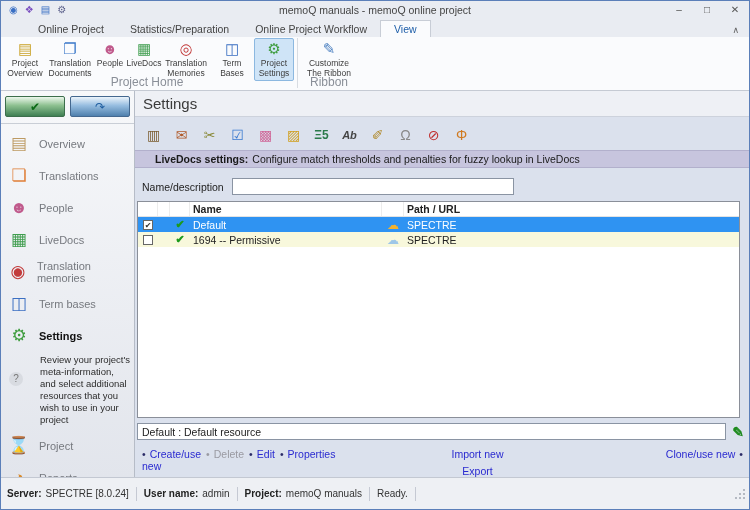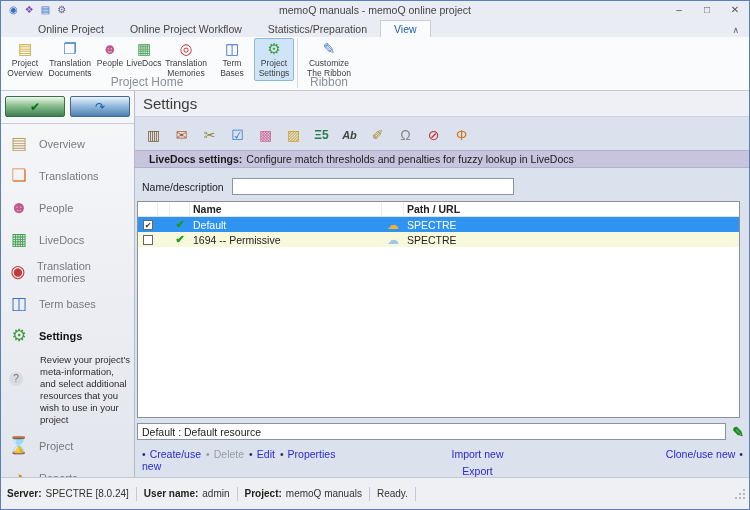--- a/index.html
+++ b/index.html
@@ -54,21 +54,21 @@
   .desc-text { font-size:9.5px; line-height:12px; color:#2c2c2c; width:100px;margin-left:12px; }
 
   
   .content { flex:1 1 auto; background:#dbe1ed; display:flex; flex-direction:column; min-width:0; }
   .page-header { height:26px; flex:0 0 auto; background:#eef0f5; border-bottom:1px solid #cdd2dc; font-size:15px; color:#3a3a3a; padding:4px 0 0 8px; }
   .tools { flex:0 0 auto; display:flex; gap:5px; padding:6px 0 4px 7px; }
   .tool { width:23px; height:23px; text-align:center; font-size:14px; line-height:22px; border:1px solid transparent; }
   .t1{color:#7a5c2e;} .t2{color:#b05a2a;} .t3{color:#8a8a3a;} .t4{color:#3a7ad0;} .t5{color:#d06a9a;} .t6{color:#d0a020;}
   .t7{color:#2a7a4a; font-size:12px; font-weight:bold;} .t8{color:#444; font-size:11px; font-style:italic; font-weight:bold;}
   .t9{color:#b0892a;} .t10{color:#888;} .t11{color:#c03030;} .t12{color:#d07a20;}
-  .infobar { flex:0 0 auto; background:#c7c5de; border-top:1px solid #b2b0cc; border-bottom:1px solid #b2b0cc; padding:2px 14px; font-size:10.5px; color:#1a1a1a; }
+  .infobar { flex:0 0 auto; background:#c7c5de; border-top:1px solid #b2b0cc; border-bottom:1px solid #b2b0cc; padding:2px 20px; font-size:10.5px; color:#1a1a1a; }
   .infobar b { margin-right:4px; }
   .filter-row { flex:0 0 auto; display:flex; align-items:center; gap:8px; padding:10px 0 4px 7px; }
   .filter-label { font-size:10.5px; color:#222; }
   .filter-input { width:282px; height:17px; border:1px solid #8a94a3; background:#fff; font-size:11px; padding:0 3px; font-family:"Liberation Sans",sans-serif; }
 
   .grid { flex:1 1 auto; margin:2px 9px 0 2px; border:1px solid #8a8f99; background:#fff; display:flex; flex-direction:column; font-size:10.5px; min-height:0; }
   .grid-header { display:flex; height:15px; flex:0 0 auto; border-bottom:1px solid #e3e3e3; align-items:center; font-weight:bold; color:#222; }
   .gc { height:100%; display:flex; align-items:center; padding-left:3px; border-right:1px solid #ececec; }
   .gc1{width:20px; justify-content:center; padding-left:0;} .gc2{width:12px;} .gc3{width:20px; justify-content:center; padding-left:0;}
   .gc4{width:192px;} .gc5{width:22px; justify-content:center; padding-left:0;} .gc6{flex:1; border-right:none;}
@@ -119,22 +119,22 @@
     <div class="win-title">memoQ manuals - memoQ online project</div>
     <div class="win-controls">
       <span class="win-btn">–</span>
       <span class="win-btn">□</span>
       <span class="win-btn">✕</span>
     </div>
   </div>
 
   <div class="tabrow">
     <span class="tab">Online Project</span>
+    <span class="tab">Statistics/Preparation</span>
     <span class="tab">Online Project Workflow</span>
-    <span class="tab">Statistics/Preparation</span>
     <span class="tab active">View</span>
     <span class="collapse-chevron">∧</span>
   </div>
 
   <div class="ribbon">
     <div class="rb-buttons">
       <div class="rbtn b1">
         <span class="ricon i1">▤</span>
         <span class="rlabel">Project Overview</span>
       </div>

